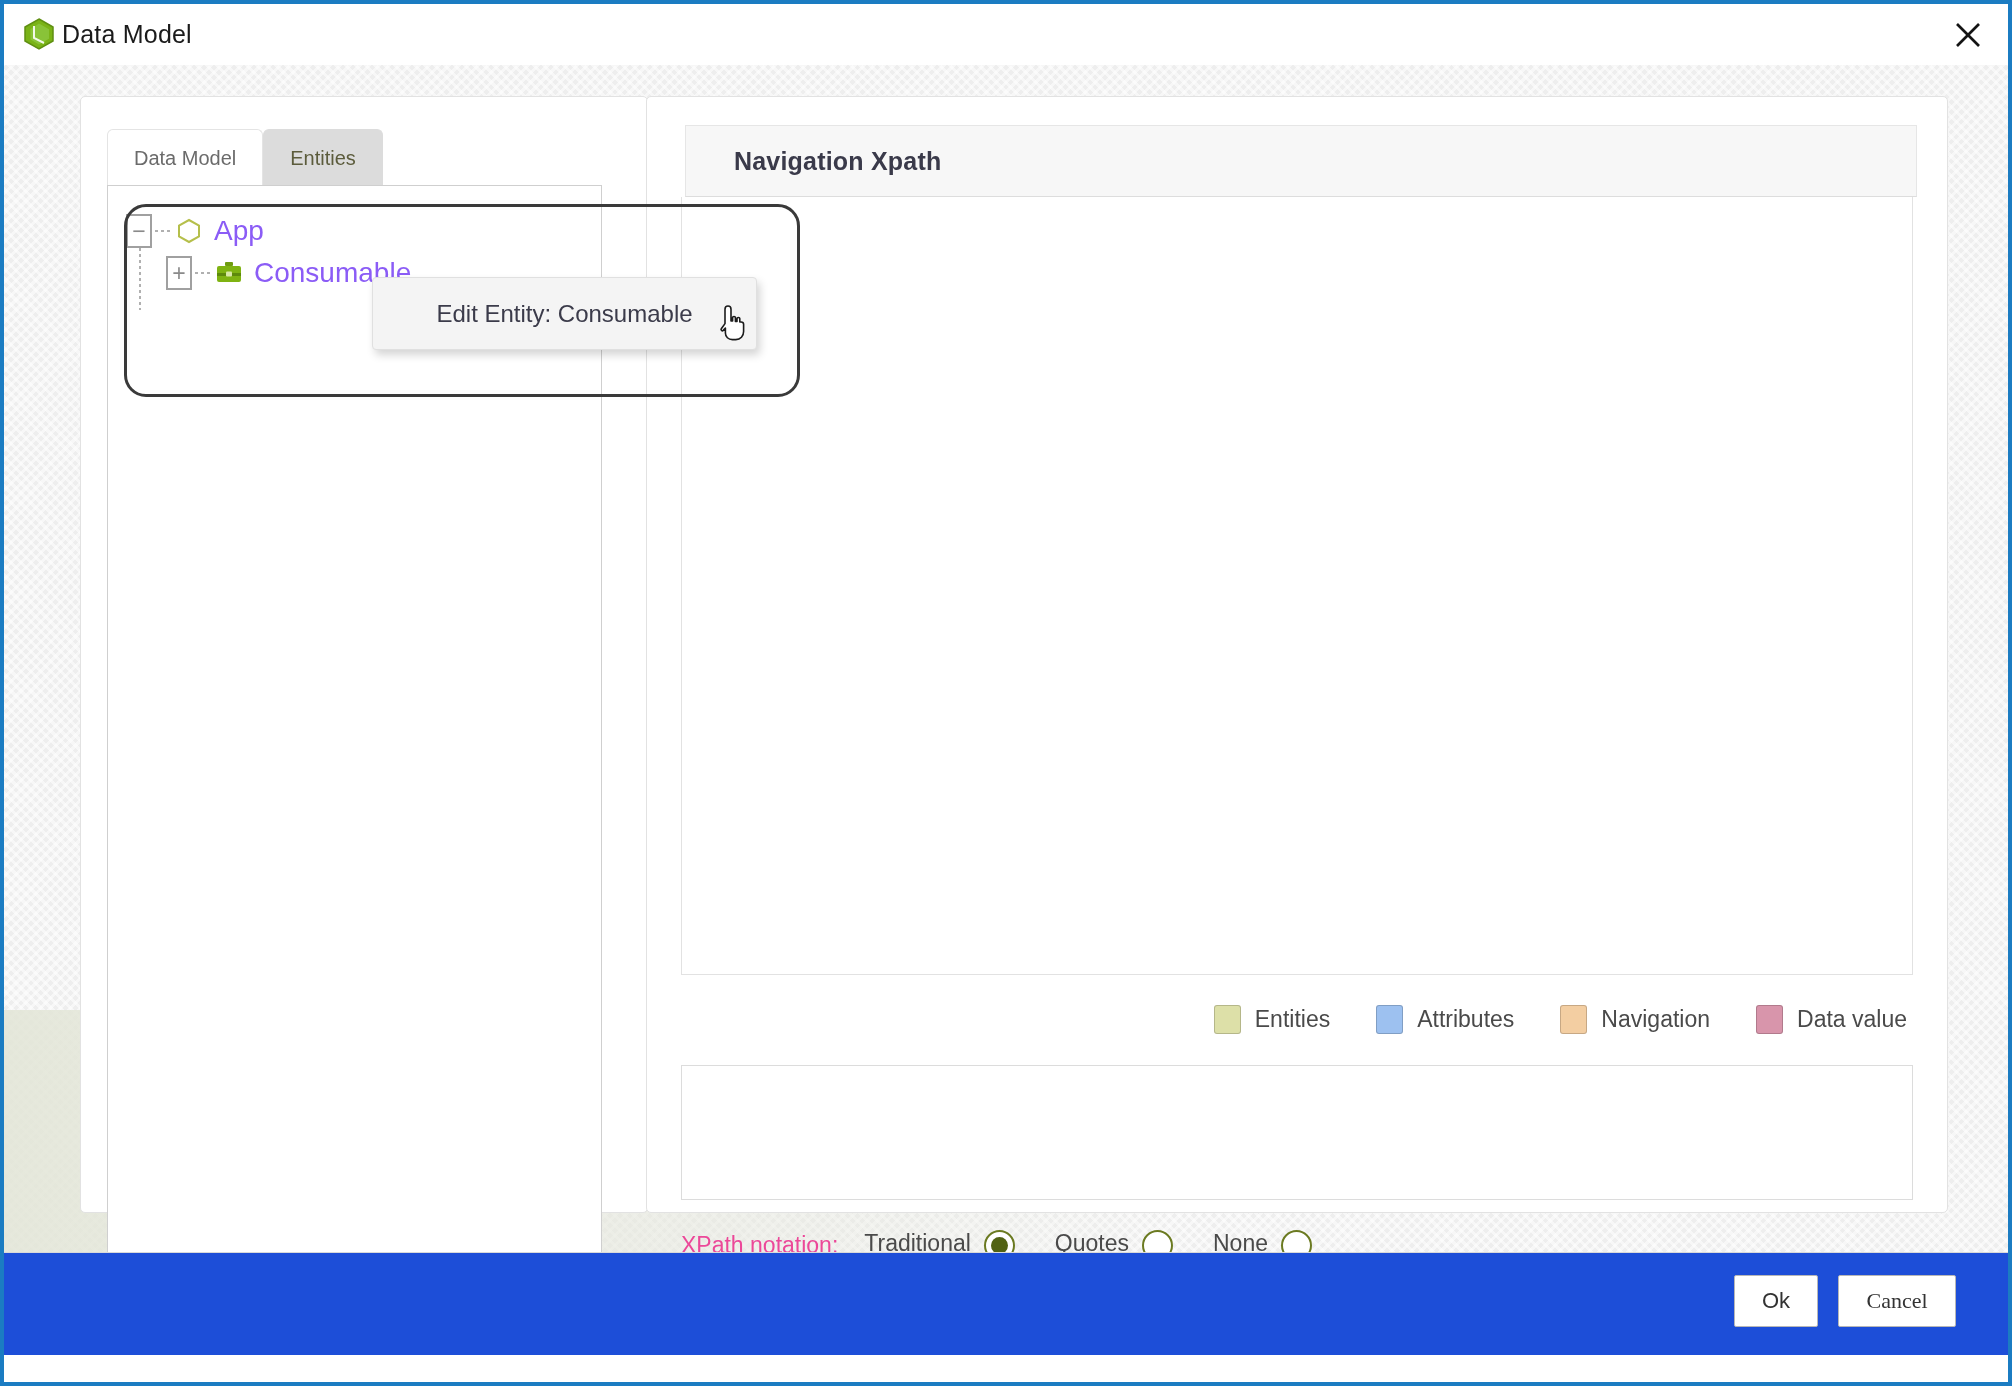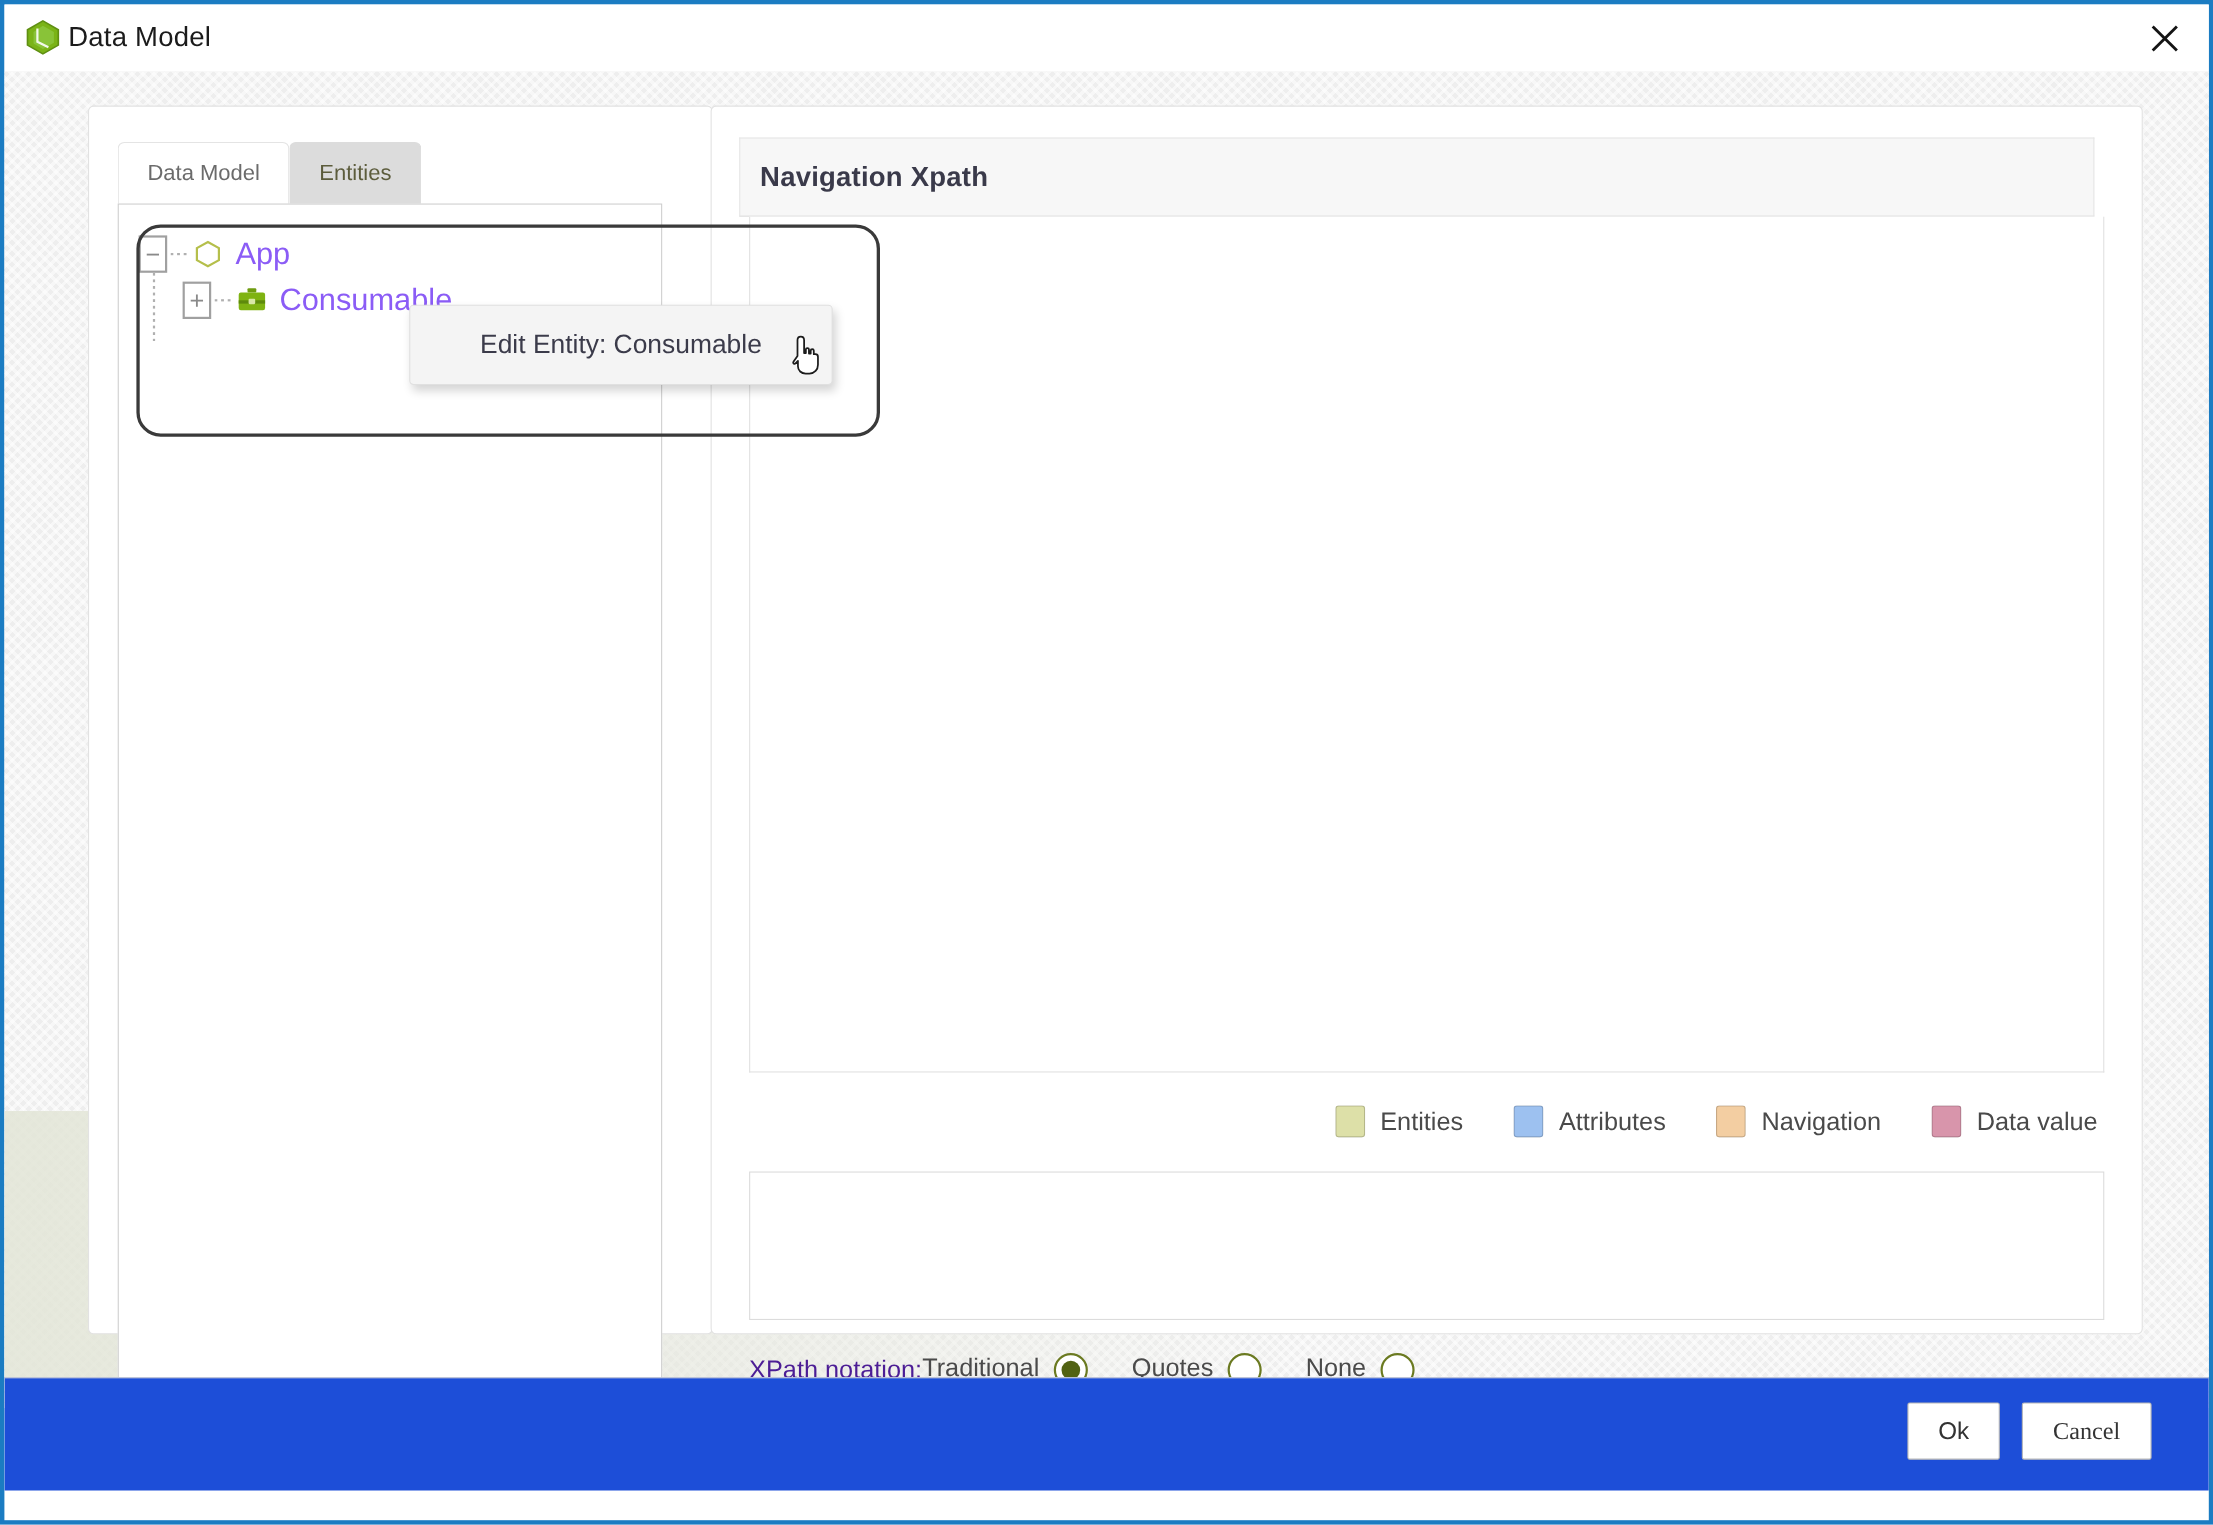--- a/index.html
+++ b/index.html
@@ -251,29 +251,29 @@
   #cursor {
     position: absolute;
     left: 714px; top: 300px;
     width: 30px; height: 38px;
     pointer-events: none;
   }
 
   
   #xpath-header {
     position: absolute;
-    left: 25px; top: 28px;
+    left: 38px; top: 28px;
     width: 1232px; height: 72px;
     background: #f7f7f7;
     border: 1px solid #e6e6e6;
     border-bottom: 1px solid #dddddd;
     box-sizing: border-box;
     display: flex;
     align-items: center;
-    padding-left: 18px;
+    padding-left: 48px;
   }
   #xpath-header-title {
     font-size: 25px;
     font-weight: bold;
     color: #3a3a4a;
     letter-spacing: .2px;
   }
   #xpath-canvas {
     position: absolute;
     left: 34px; top: 100px;
@@ -332,21 +332,22 @@
   
   #notation-row {
     position: absolute;
     left: 34px; top: 1122px;
     height: 52px;
     display: flex;
     align-items: center;
   }
   #notation-label {
     font-size: 23px;
-    color: #4c1d95;
+    color: #ec4899;
+    margin-right: 26px;
     white-space: nowrap;
   }
   .radio-option {
     display: flex;
     align-items: flex-start;
     gap: 13px;
     margin-right: 40px;
     cursor: pointer;
   }
   .radio-option .radio-text {

